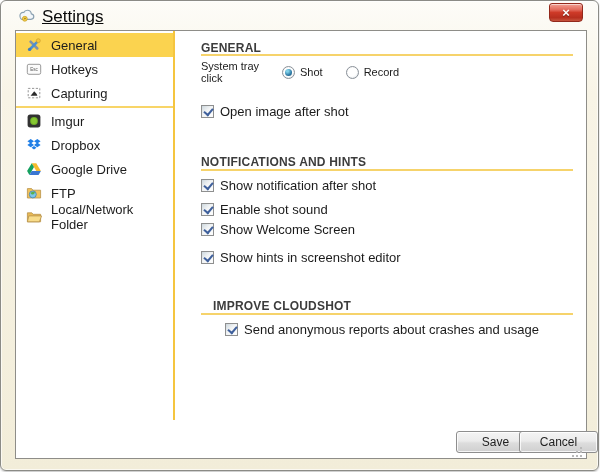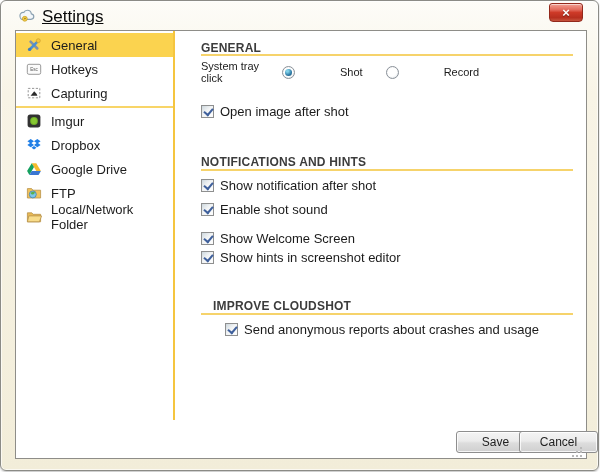--- a/index.html
+++ b/index.html
@@ -43,21 +43,21 @@
   .side-item .sicon{ width:16px; height:16px; margin-right:9px; flex:0 0 16px; }
   .side-item .sicon svg{ width:16px; height:16px; display:block; }
   .side-sep{ height:0; border-top:2px solid #f8d568; margin:1px 0 1px 0; }
 
   
   .sec-title{ position:absolute; font-size:12px; font-weight:bold; color:#3c3c3c; letter-spacing:.2px; }
   .sec-rule{ position:absolute; left:185px; width:372px; height:2px; background:#f6d36b; }
 
   .tray-row{ position:absolute; left:185px; top:33px; height:16px; display:flex; align-items:center; font-size:11px; color:#1b1b1b; }
   .tray-label{ width:81px; }
-  .radio-opt{ display:flex; align-items:center; margin-right:23px;gap:40px; }
+  .radio-opt{ display:flex; align-items:center; margin-right:23px; }
   .radio{
     width:13px; height:13px; border-radius:50%; position:relative; margin-right:5px;
     border:1px solid #8a9199;
     background:radial-gradient(circle at 38% 32%, #ffffff 55%, #dde4e9);
     box-shadow: inset 0 0 1px rgba(0,0,0,.15);
   }
   .radio.selected::after{
     content:""; position:absolute; left:2px; top:2px; width:7px; height:7px; border-radius:50%;
     background:radial-gradient(circle at 35% 30%, #7fd0e8 15%, #2f7ba6 60%, #1a4d70);
   }
@@ -231,21 +231,21 @@
     <div class="sec-rule" style="top:138px;"></div>
 
     <div class="cb-row" style="top:146px;">
       <span class="cb checked"></span>
       <span class="cb-text">Show notification after shot</span>
     </div>
     <div class="cb-row" style="top:170px;">
       <span class="cb checked"></span>
       <span class="cb-text">Enable shot sound</span>
     </div>
-    <div class="cb-row" style="top:199px;">
+    <div class="cb-row" style="top:190px;">
       <span class="cb checked"></span>
       <span class="cb-text">Show Welcome Screen</span>
     </div>
     <div class="cb-row" style="top:218px;">
       <span class="cb checked"></span>
       <span class="cb-text">Show hints in screenshot editor</span>
     </div>
 
     <div class="sec-title" style="left:185px; top:268px;padding-left:12px;">IMPROVE CLOUDSHOT</div>
     <div class="sec-rule" style="top:282px;"></div>

